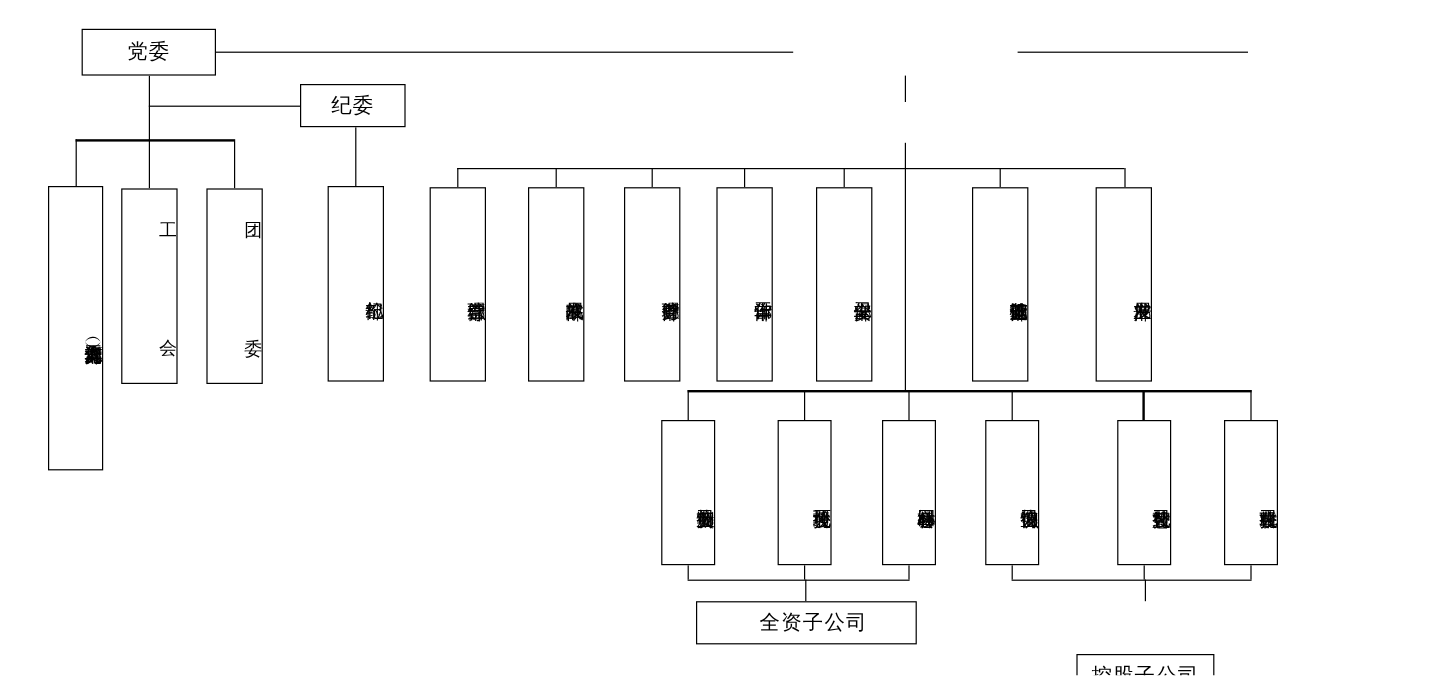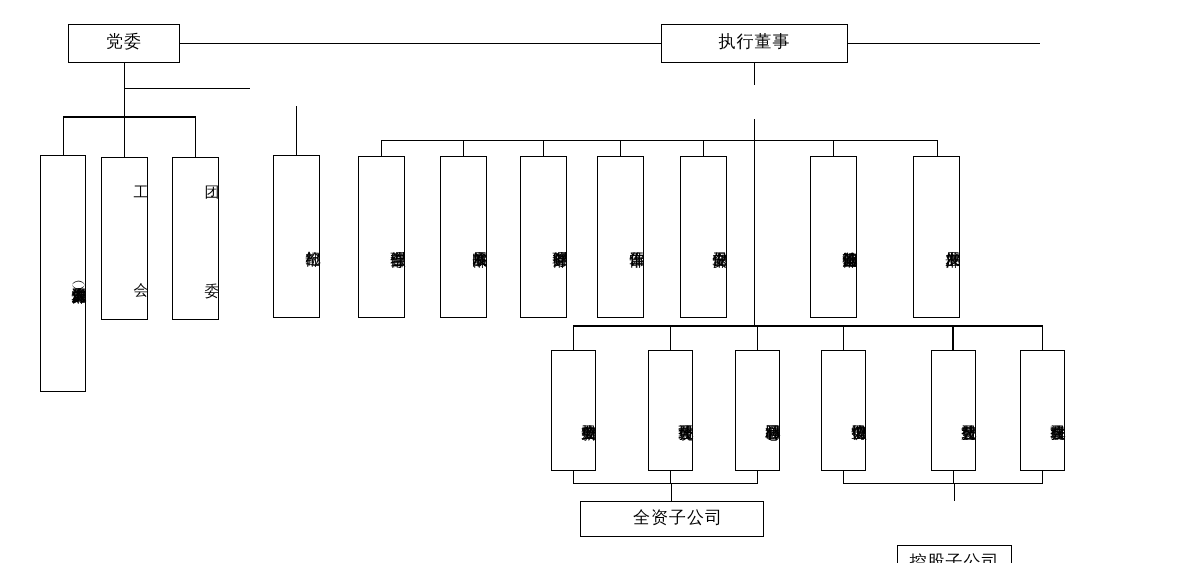--- a/index.html
+++ b/index.html
@@ -19,21 +19,20 @@
   .box {
     position: absolute;
     box-sizing: border-box;
     border: 1px solid #000000;
     background: #ffffff;
     display: flex;
     align-items: center;
     justify-content: center;
     text-align: left;
     z-index: 5;
-    font-family: Liberation Mono, monospace;
   }
   .box.h {
     font-size: 17px;
     letter-spacing: 1px;
     line-height: 1.2;
   }
   .box.v {
     writing-mode: vertical-rl;
     text-orientation: upright;
     font-size: 15px;
@@ -63,25 +62,25 @@
 </style>
 </head>
 <body>
 
 <div id="chart">
 
   <div class="box h" style="left:68px; top:24px; width:112px; height:39px;">
     <span>党委</span>
   </div>
 
-  <div class="box h" style="left:661px; top:24px; width:187px; height:39px;">
-    <span>执行董事</span>
-  </div>
-
-
+
+
+  <div class="box h" style="left:250px; top:70px; width:88px; height:36px;">
+    <span>纪委</span>
+  </div>
 
 
   <div class="box v" style="left:40px; top:155px; width:46px; height:237px;">
     <span class="txt">党群工作（人力资源）部</span>
   </div>
 
   <div class="box v vsp" style="left:101px; top:157px; width:47px; height:163px;">
     <span class="txt">工  会</span>
   </div>
 

